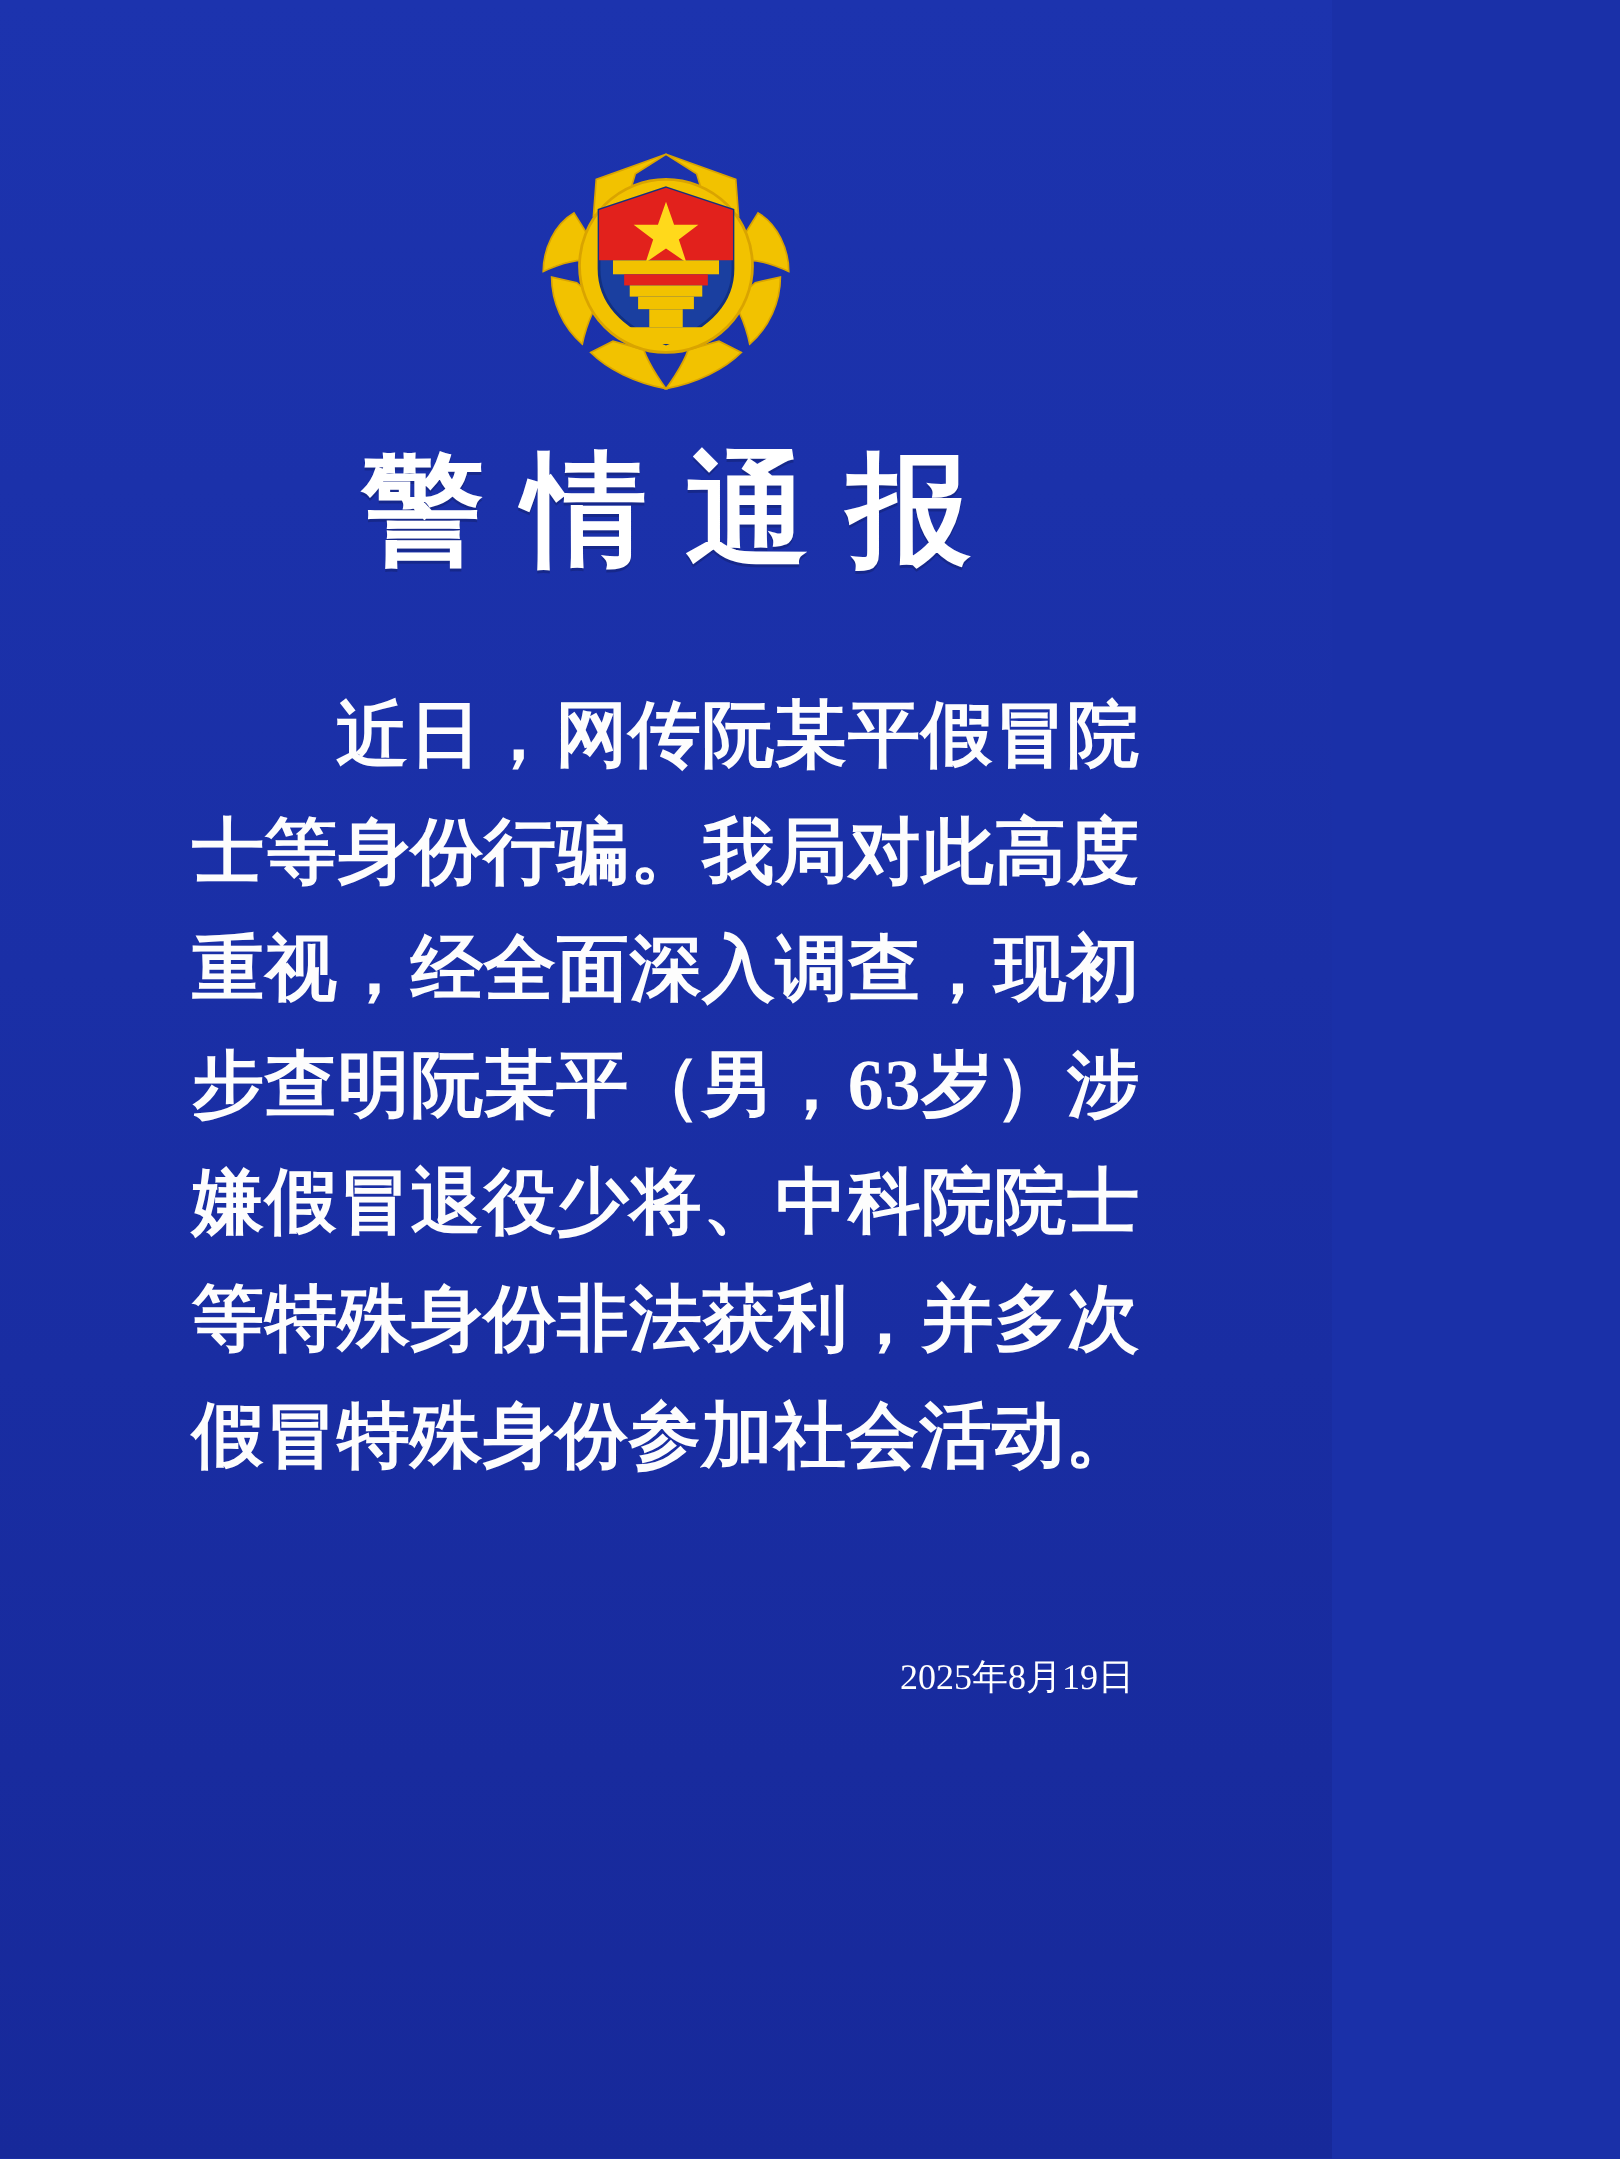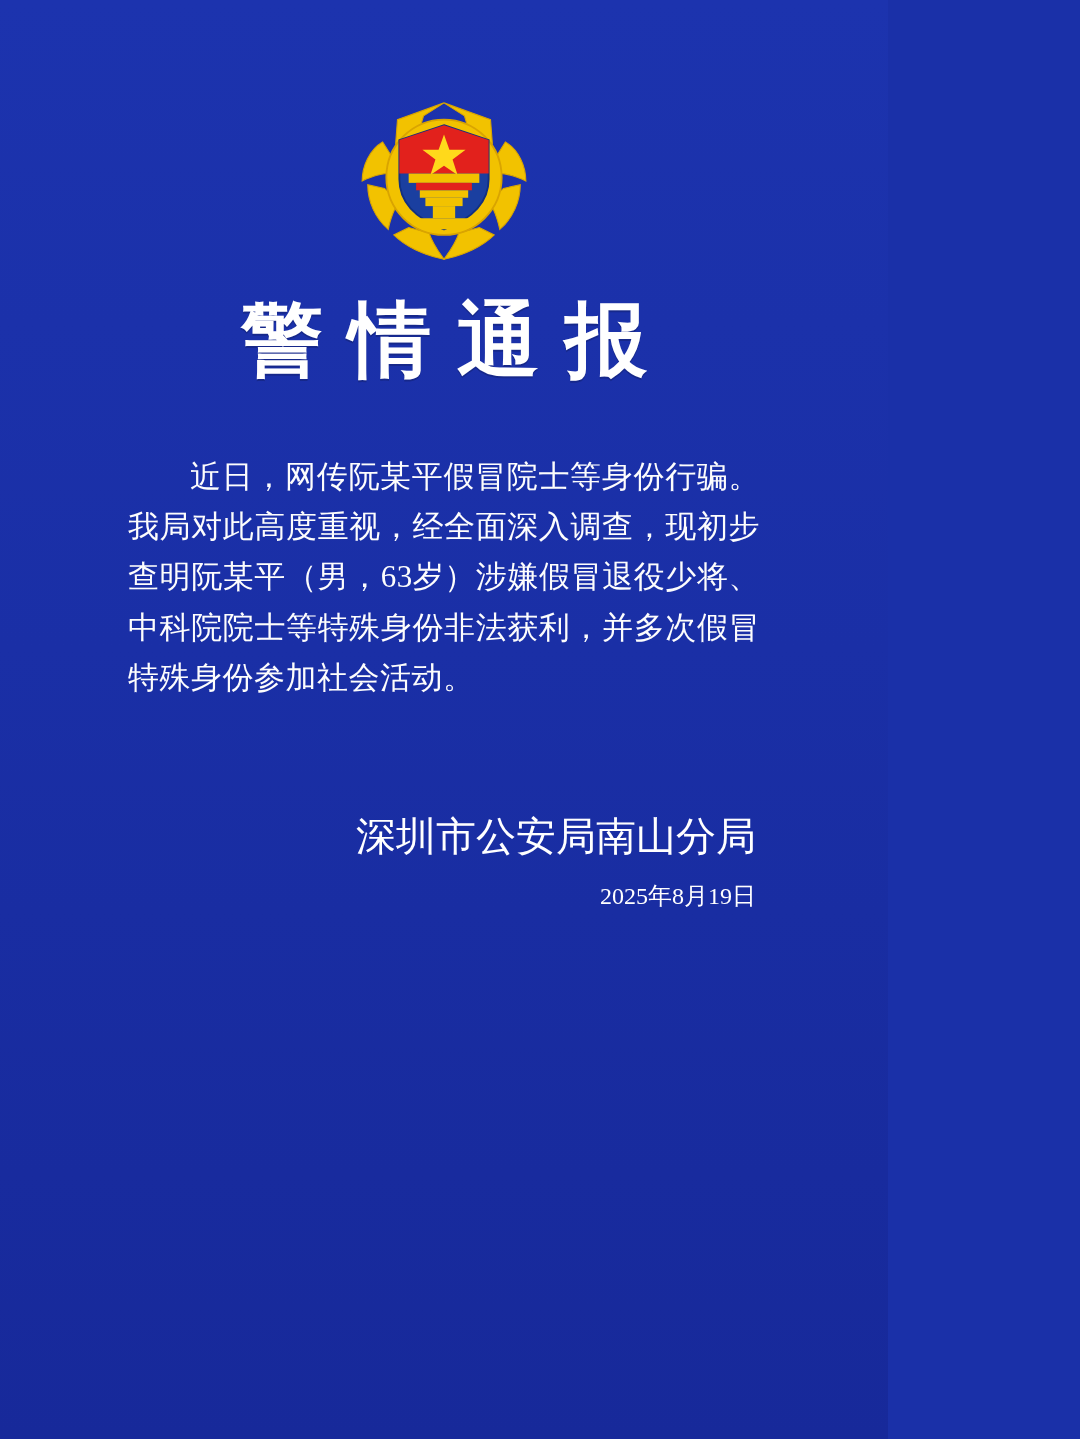--- a/index.html
+++ b/index.html
@@ -42,29 +42,30 @@
     text-indent: 26px;
     font-weight: 700;
     font-family: "Liberation Serif", "DejaVu Serif", serif;
     color: #ffffff;
     text-shadow: 0 2px 0 rgba(0,0,0,0.18);
   }
   .body-text {
     margin-top: 70px;
   }
   .para {
-    font-size: 31px;
+    font-size: 48px;
     line-height: 1.62;
     text-align: justify;
     text-justify: inter-ideograph;
     text-indent: 2em;
     letter-spacing: 0.5px;
     color: #fdfdfd;
     margin: 0 0 6px 0;
     font-family: "Liberation Serif", "DejaVu Serif", serif;
+    font-weight: bold;
   }
   .signature {
     margin-top: 104px;
     text-align: right;
     padding-right: 4px;
   }
   .sig-org {
     font-size: 40px;
     line-height: 1.5;
     color: #ffffff;
@@ -112,17 +113,16 @@
     </svg>
   </div>
 
   <div class="title">警情通报</div>
 
   <div class="body-text">
     <p class="para">近日，网传阮某平假冒院士等身份行骗。我局对此高度重视，经全面深入调查，现初步查明阮某平（男，63岁）涉嫌假冒退役少将、中科院院士等特殊身份非法获利，并多次假冒特殊身份参加社会活动。</p>
   </div>
 
   <div class="signature">
-    <div class="sig-org">深圳市公安局南山分局</div>
     <div class="sig-date">2025年8月19日</div>
   </div>
 
 </div>
 
 </body></html>

